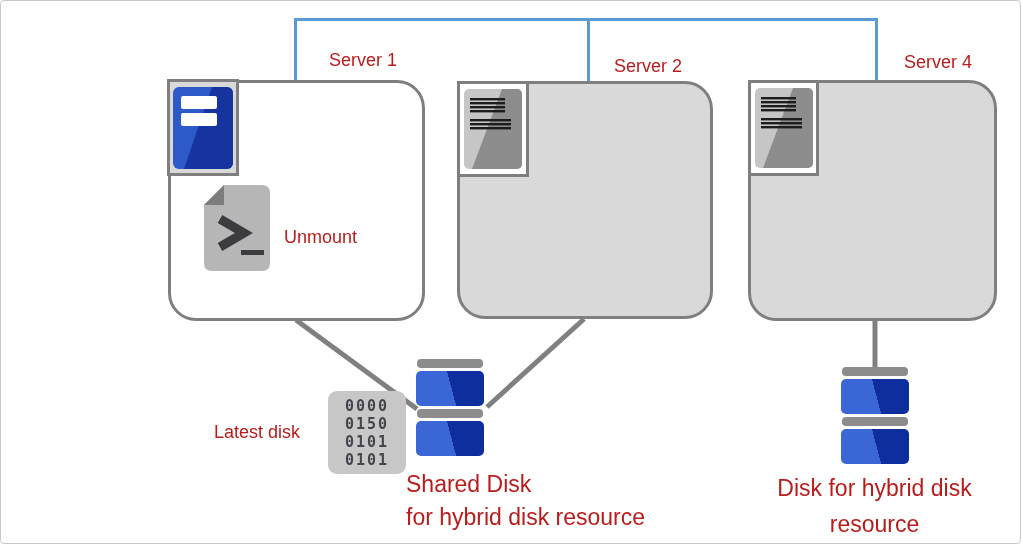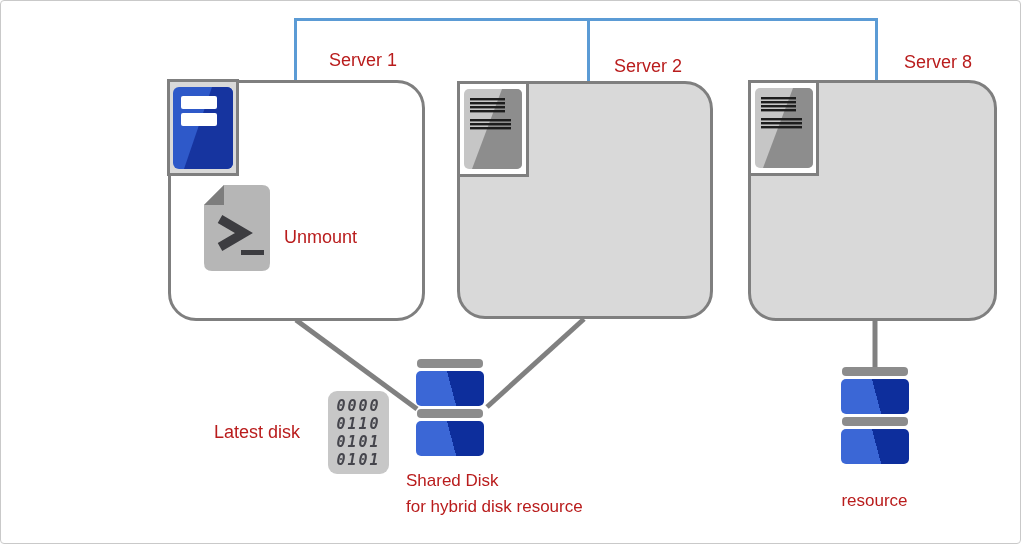--- a/index.html
+++ b/index.html
@@ -12,27 +12,27 @@
   .blue-line { background:#5b9bd5; }
   .server-box { border:3px solid #7f7f7f; border-radius:28px; box-sizing:border-box; }
   .box-white { background:#ffffff; }
   .box-gray  { background:#d9d9d9; }
   .icon-frame { border:3px solid #7f7f7f; box-sizing:border-box;
     display:flex; align-items:center; justify-content:center; }
   .frame-gray  { background:#d9d9d9; }
   .frame-white { background:#ffffff; }
   .label { color:#b91c1c; white-space:nowrap; }
   .lbl-18 { font-size:18px; }
-  .lbl-19 { font-size:17px; }
+  .lbl-19 { font-size:23px; }
   .disk { display:flex; flex-direction:column; align-items:center; }
   .disk-cap { width:66px; height:9px; background:#8c8c8c; border-radius:4px; }
   .disk-body { width:68px; height:35px; border-radius:5px; margin:3px 0;
     background:linear-gradient(75deg, #3b67d6 52%, #0d2e9c 52%); }
-  .binary-card { width:61px; height:83px; background:#c7c7c7; border-radius:9px;
-    box-sizing:border-box; padding-top:6px; text-align:center;font-style:italic; }
+  .binary-card { width:78px; height:83px; background:#c7c7c7; border-radius:9px;
+    box-sizing:border-box; padding-top:6px; text-align:center; }
   .binary-row { font-family:"DejaVu Sans Mono", monospace; font-weight:bold;
     font-size:15px; line-height:18px; letter-spacing:2px; color:#45454c; }
   .indent { margin-left:0; }
   .center { text-align:center; white-space:nowrap; }
   svg { display:block; }
 </style>
 </head>
 <body>
 
 <div class="canvas">
@@ -43,21 +43,21 @@
   <div class="abs blue-line" style="left:874px; top:17px; width:3px; height:62px;"></div>
 
   <svg class="abs" style="left:0; top:0;" width="1019" height="542">
     <line x1="295" y1="319" x2="416" y2="408" stroke="#808080" stroke-width="5"></line>
     <line x1="583" y1="318" x2="486" y2="406" stroke="#808080" stroke-width="5"></line>
     <line x1="874" y1="320" x2="874" y2="368" stroke="#808080" stroke-width="5"></line>
   </svg>
 
   <div class="abs label lbl-18" style="left:328px; top:49px;">Server 1</div>
   <div class="abs label lbl-18" style="left:613px; top:47px;margin-top:8px;">Server 2</div>
-  <div class="abs label lbl-18" style="left:903px; top:51px;">Server 8</div>
+  <div class="abs label lbl-18" style="left:903px; top:51px;">Server 4</div>
 
   <div class="abs server-box box-white" style="left:167px; top:79px; width:257px; height:241px;"></div>
   <div class="abs server-box box-gray" style="left:456px; top:80px; width:256px; height:238px;"></div>
   <div class="abs server-box box-gray" style="left:747px; top:79px; width:249px; height:241px;"></div>
 
   <div class="abs icon-frame frame-gray" style="left:166px; top:78px; width:72px; height:97px;">
     <svg width="60" height="82" viewBox="0 0 60 82">
       <defs>
         <clipPath id="towerClipB">
             <rect x="0" y="0" width="60" height="82" rx="6"></rect>
@@ -133,24 +133,25 @@
     <div class="label lbl-19 indent" style="margin-top:6px;">for hybrid disk resource</div>
   </div>
 
   <div class="abs disk" style="left:840px; top:366px;">
     <div class="disk-cap"></div>
     <div class="disk-body"></div>
     <div class="disk-cap"></div>
     <div class="disk-body"></div>
   </div>
   <div class="abs center" style="left:773px; top:474px; width:201px;">
-    <div class="label lbl-19" style="margin-top:16px;">resource</div>
+    <div class="label lbl-19">Disk for hybrid disk</div>
+    <div class="label lbl-19" style="margin-top:9px;">resource</div>
   </div>
 
   <div class="abs label lbl-18" style="left:213px; top:421px;">Latest disk</div>
   <div class="abs binary-card" style="left:327px; top:390px;">
     <div class="binary-row">0000</div>
-    <div class="binary-row">0110</div>
+    <div class="binary-row">0150</div>
     <div class="binary-row">0101</div>
     <div class="binary-row">0101</div>
   </div>
 
 </div>
 
 </body></html>

